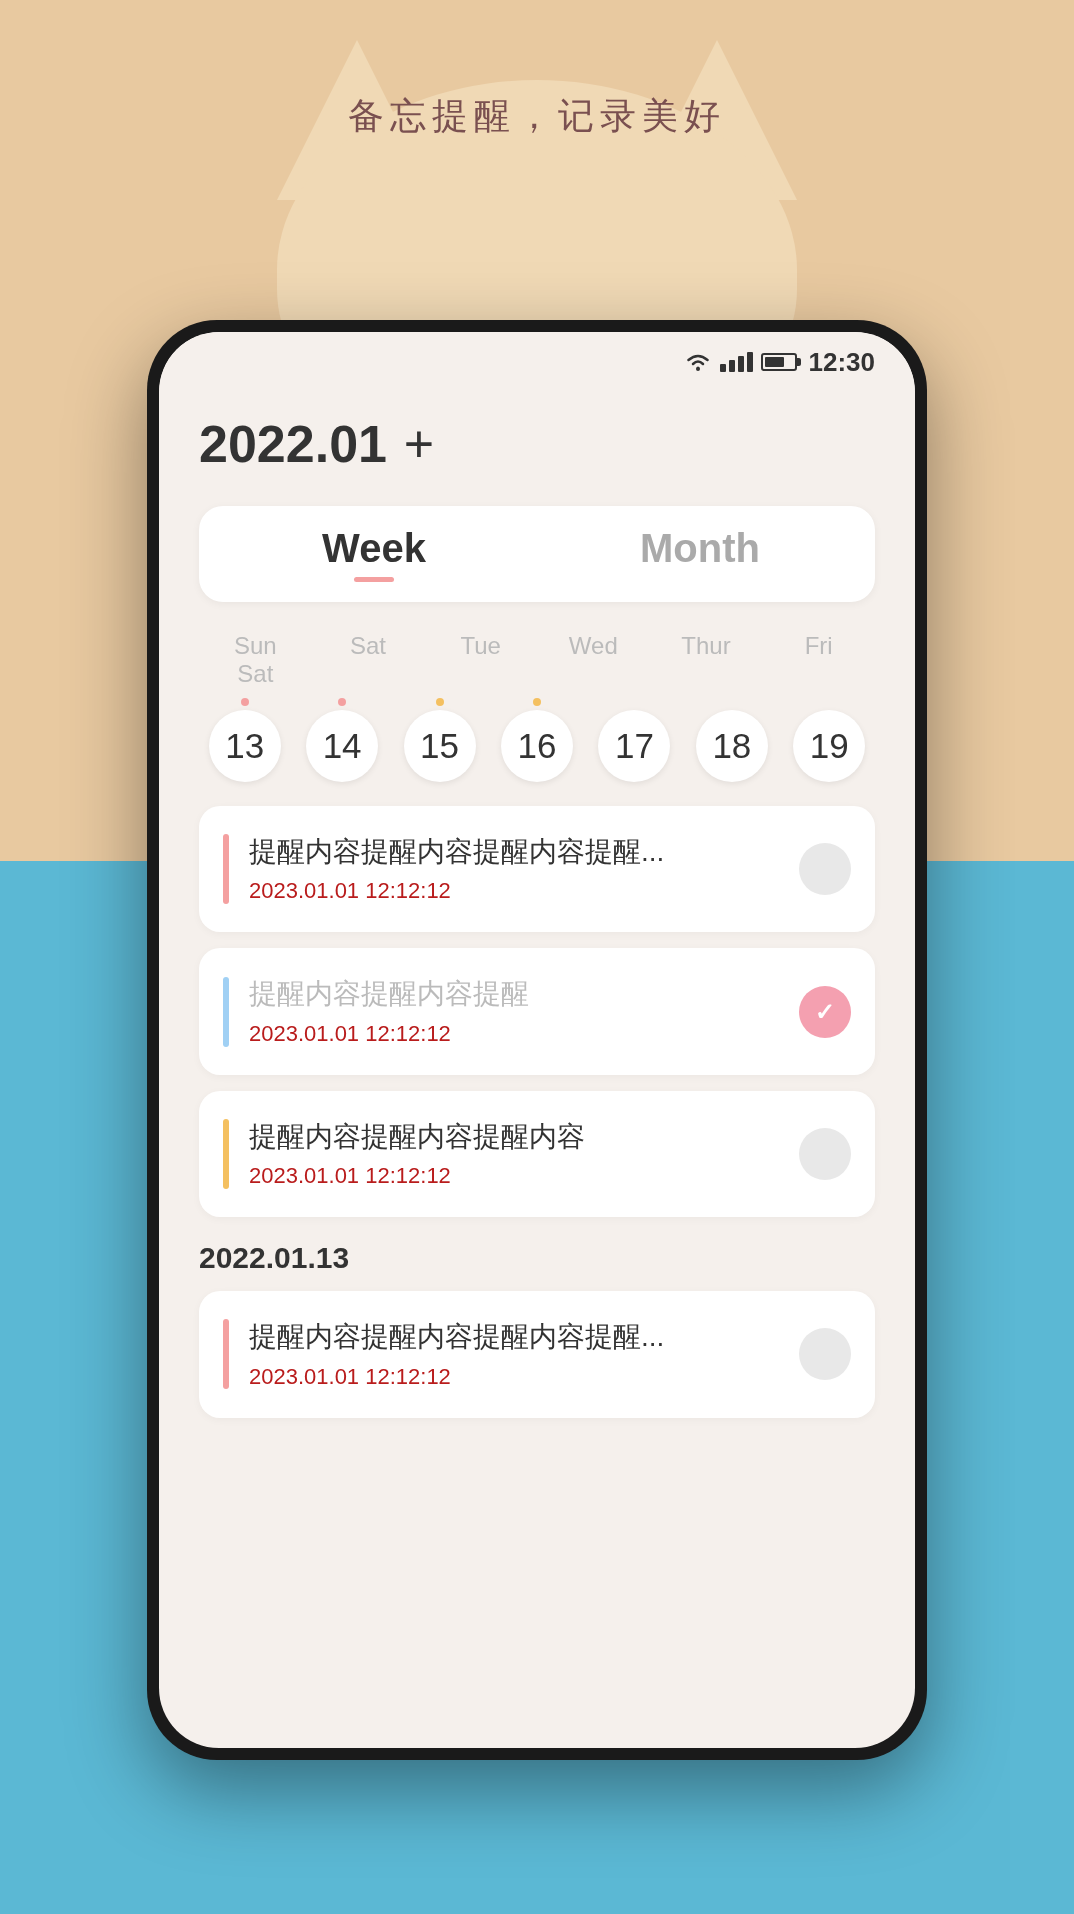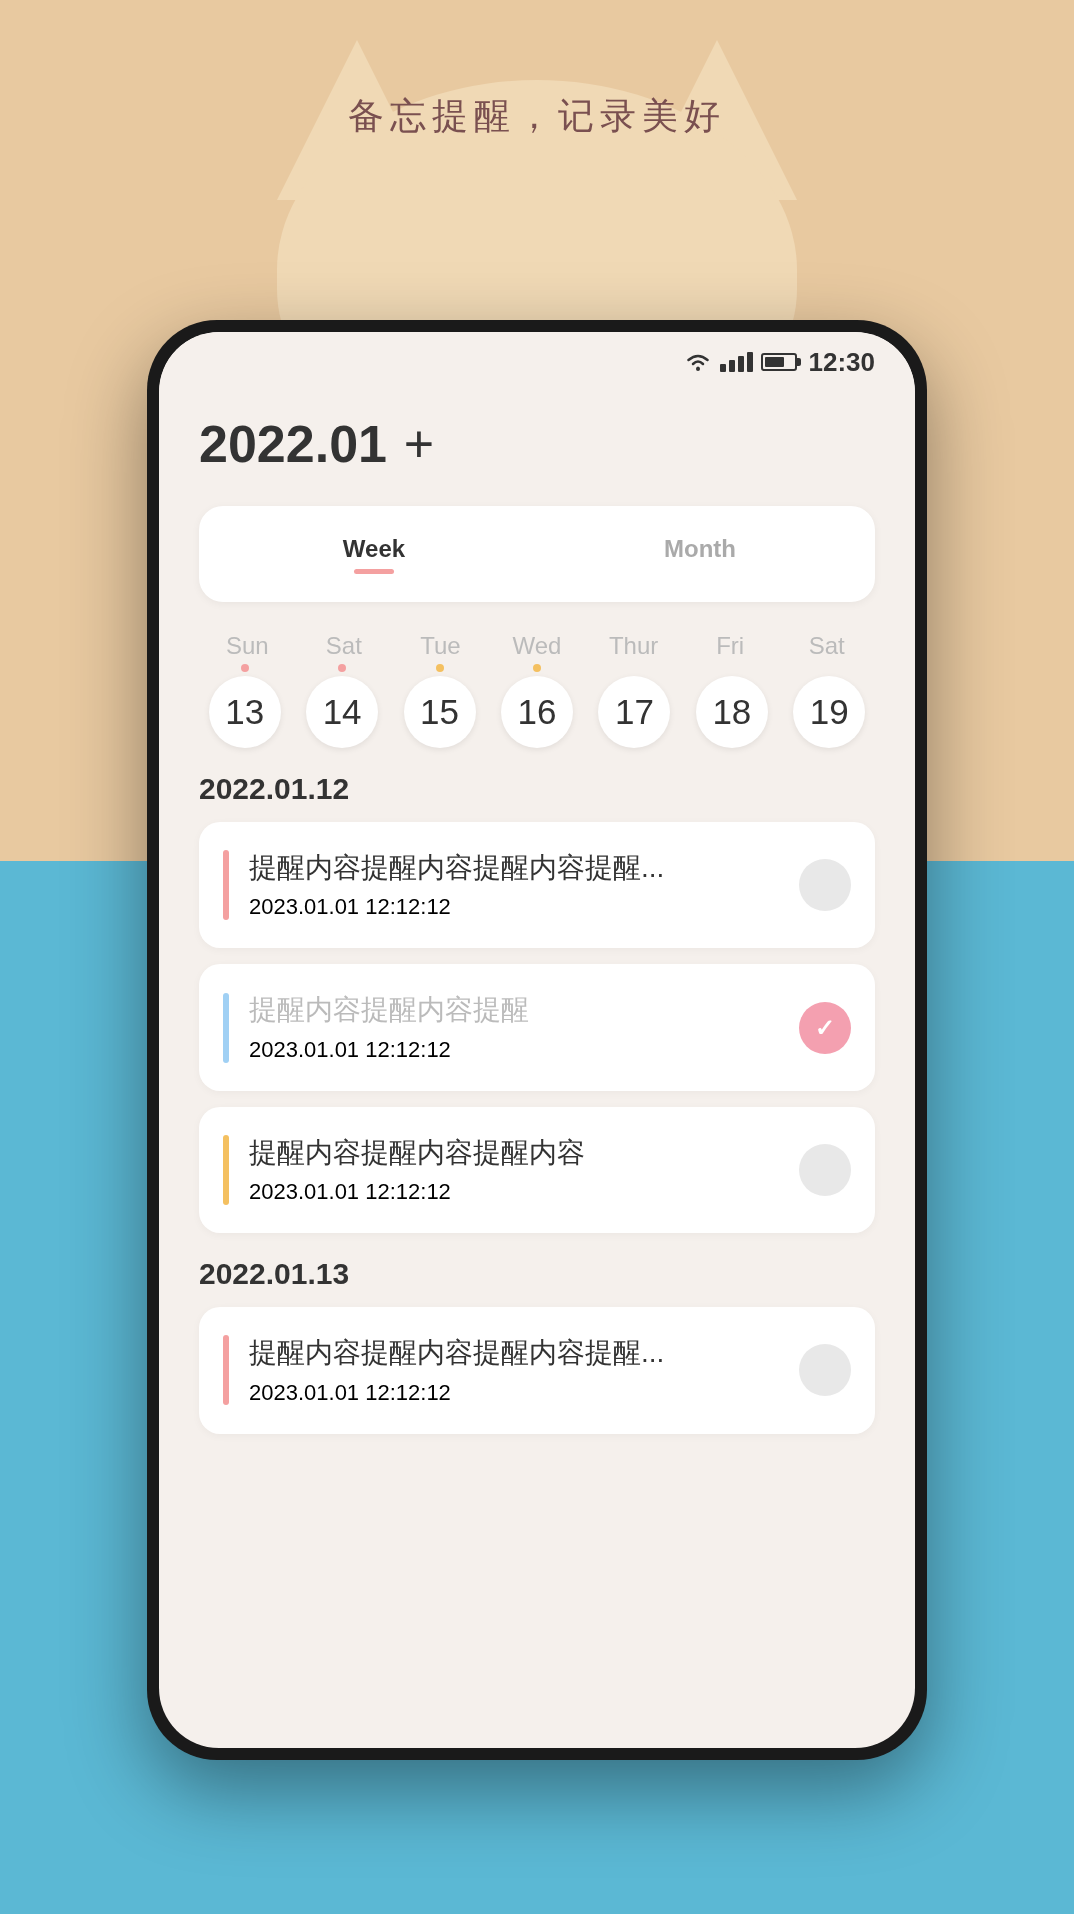--- a/index.html
+++ b/index.html
@@ -209,21 +209,21 @@
       align-items: center;
       justify-content: center;
       border-radius: 16px;
       cursor: pointer;
       gap: 6px;
     }
     .tab-item.active {
       
     }
     .tab-label {
-      font-size: 24px;
+      font-size: 40px;
       font-weight: 600;
     }
     .tab-item.active .tab-label {
       color: #333;
       font-weight: 700;
     }
     .tab-item.inactive .tab-label {
       color: #aaa;
     }
     .tab-underline {
@@ -237,22 +237,22 @@
     .tab-item.inactive .tab-underline {
       background: transparent;
     }
 
     
     .calendar-section {
       margin-bottom: 24px;
     }
     .weekdays-header {
       display: grid;
-      grid-template-columns: repeat(7, 1fr);
-      margin-bottom: 4px;
+      grid-template-columns: repeat(6, 1fr);
+      margin-bottom: 10px;
     }
     .weekday-label {
       text-align: center;
       font-size: 24px;
       color: #bbb;
       font-weight: 500;
     }
     .days-row {
       display: grid;
       grid-template-columns: repeat(7, 1fr);
@@ -315,21 +315,21 @@
       font-size: 28px;
       color: #333;
       margin-bottom: 8px;
       line-height: 1.3;
     }
     .reminder-title.muted {
       color: #bbb;
     }
     .reminder-time {
       font-size: 22px;
-      color: #000000;
+      color: #b91c1c;
     }
     .reminder-toggle {
       width: 52px;
       height: 52px;
       border-radius: 50%;
       flex-shrink: 0;
       display: flex;
       align-items: center;
       justify-content: center;
     }
@@ -447,21 +447,20 @@
             <div class="day-num-circle">18</div>
           </div>
 
           <div class="day-cell">
             <div class="day-dot" style="background:transparent;"></div>
             <div class="day-num-circle">19</div>
           </div>
         </div>
       </div>
 
-      <div class="section-date">2022.01.12</div>
 
       <div class="reminder-card">
         <div class="reminder-accent" style="background:#f4a0a0;"></div>
         <div class="reminder-body">
           <div class="reminder-title">提醒内容提醒内容提醒内容提醒...</div>
           <div class="reminder-time">2023.01.01  12:12:12</div>
         </div>
         <div class="reminder-toggle toggle-inactive"></div>
       </div>
 

